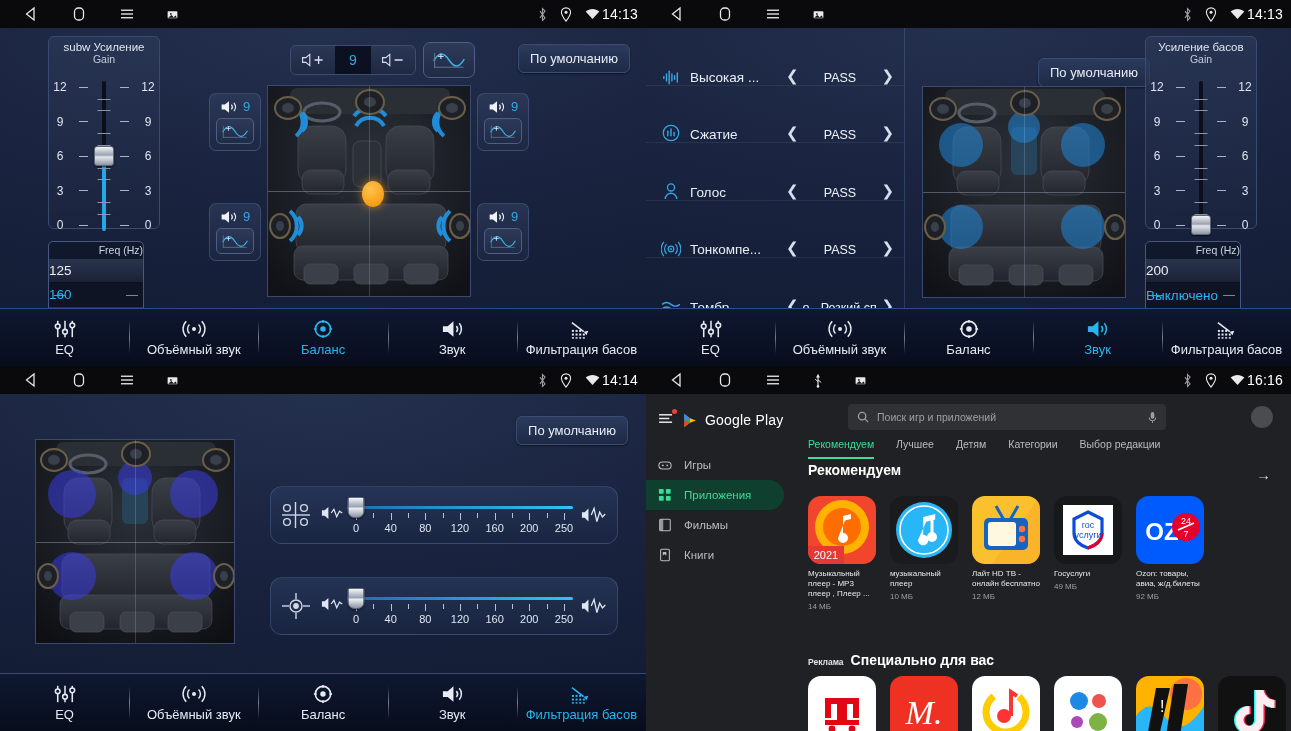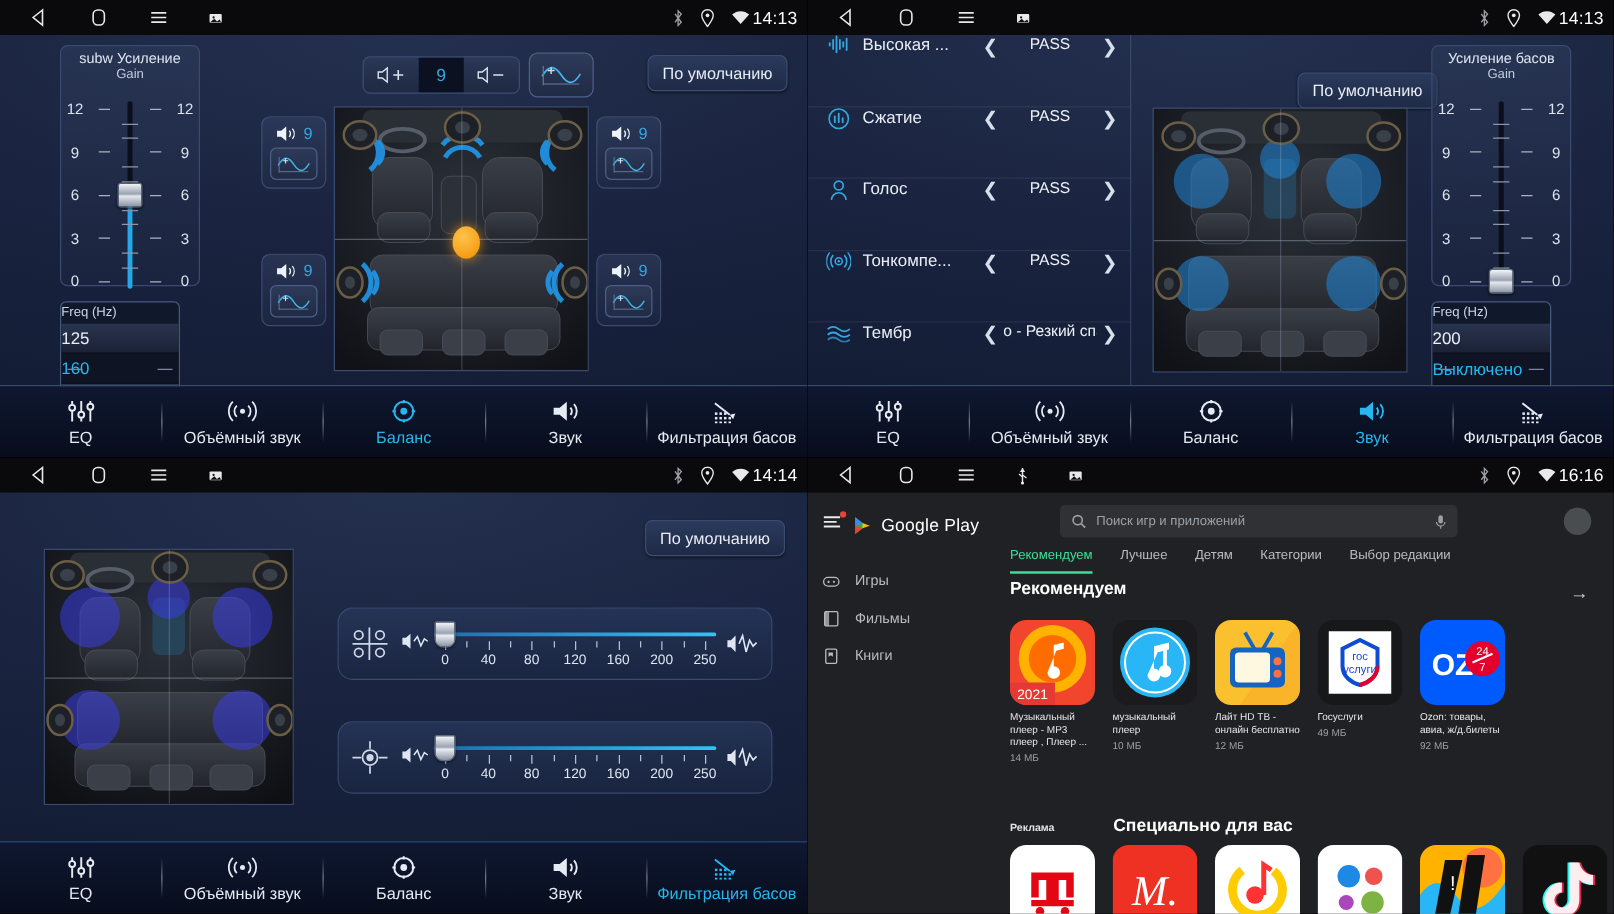--- a/index.html
+++ b/index.html
@@ -45,21 +45,21 @@
   .sl-dash { width:9px; height:1px; background:#aab3c4; }
   .sl-track { position:absolute; left:50%; transform:translateX(-50%); top:4px; bottom:4px; width:4px;
      background:#0b0f1a; border-radius:2px; }
   .sl-fill { position:absolute; left:0; right:0; bottom:0; background:#26a7e8; border-radius:2px; }
   .sl-knob { position:absolute; left:50%; transform:translate(-50%,-50%); width:20px; height:20px;
      border-radius:3px; background:linear-gradient(180deg,#f2f4f7,#9aa3b2 45%,#e4e8ee 55%,#8d95a4);
      border:1px solid #5f6878; box-shadow:0 1px 2px rgba(0,0,0,.6); }
 
   .freqbox { position:absolute; width:96px; border-radius:5px; border:1px solid #47587e;
      background:#10182c; overflow:hidden; }
-  .freq-label { text-align:left; color:#ccd5e4; font-size:10.5px; padding:2px 0 3px; }
+  .freq-label { text-align:right; color:#ccd5e4; font-size:10.5px; padding:2px 0 3px; }
   .freq-cell { font-size:13.5px; padding:4px 0; color:#e9eef7;
      background:linear-gradient(180deg,#2a344d,#1b2236); border-bottom:1px solid #0c1120; }
   .freq-cell.mid { color:#27b6ef; background:#0e1424; position:relative; font-size:13.5px; }
   .freq-cell.mid .dashL, .freq-cell.mid .dashR { position:absolute; top:50%; width:12px; height:1px; background:#7b879c; }
   .freq-cell.mid .dashL { left:5px; } .freq-cell.mid .dashR { right:5px; }
   .freq-cell.last { border-bottom:none; }
 
   .carimg { position:absolute; border:1px solid #3a4a6e; overflow:hidden;
      background:linear-gradient(180deg,#1b1d22,#101216); }
   .seatdiag { position:absolute; inset:0; }
@@ -77,21 +77,21 @@
   .volbar { position:absolute; display:flex; align-items:center; gap:7px; }
   .volgroup { display:flex; align-items:center; border-radius:6px; overflow:hidden; border:1px solid #3c4c72;
      background:linear-gradient(180deg,#2a3756,#1e2942); }
   .volbtn { padding:6px 10px; display:flex; align-items:center; }
   .volnum { background:#0b1120; color:#35a7e0; font-size:14px; padding:6px 14px; }
   .bigeq { width:52px; height:36px; border-radius:7px; border:1px solid #4d5f88;
      background:linear-gradient(180deg,#2d3a58,#202b45); display:flex; align-items:center; justify-content:center; }
 
   
   .listcol { position:absolute; left:0; top:0; bottom:0; width:258px; }
-  .lrow { height:57.5px; display:flex; align-items:flex-start; padding:0 6px 0 12px;
+  .lrow { height:57.5px; display:flex; align-items:flex-end; padding:0 6px 0 12px;
      border-bottom:1px solid rgba(255,255,255,.07); }
   .lrow .licon { width:26px; display:flex; align-items:center; justify-content:center; }
   .lrow .lname { color:#e8edf6; font-size:13.5px; margin-left:6px; width:92px; white-space:nowrap; overflow:hidden; }
   .lrow .larrow { color:#d7dfec; font-size:15px; padding:0 4px; }
   .lrow .lval { flex:1; text-align:center; color:#eef2f8; font-size:12.5px; white-space:nowrap; overflow:hidden; }
   .listdiv { position:absolute; left:258px; top:0; bottom:0; width:1px; background:rgba(120,150,200,.25); }
 
   
   .fbox { position:absolute; border-radius:12px; border:1px solid rgba(95,120,170,.35);
      background:linear-gradient(180deg,rgba(40,56,92,.75),rgba(26,38,66,.75)); display:flex; align-items:center; }
@@ -1190,20 +1190,33 @@
               <span style="display:flex">
                 <svg width="14" height="14" viewBox="0 0 16 16">
                   <rect x="1" y="4.5" width="14" height="8" rx="4" fill="none" stroke="currentColor" stroke-width="1.2"></rect>
                   <line x1="4.5" y1="8.5" x2="6.5" y2="8.5" stroke="currentColor" stroke-width="1.1"></line>
                   <line x1="5.5" y1="7.5" x2="5.5" y2="9.5" stroke="currentColor" stroke-width="1.1"></line>
                   <circle cx="10.5" cy="8.5" r="1" fill="currentColor"></circle>
                 </svg>
               </span>
               <span>Игры</span>
             </div>
+            <div class="gp-navitem active">
+              <span style="display:flex">
+                <svg width="14" height="14" viewBox="0 0 16 16">
+                  <g fill="currentColor">
+                    <rect x="1" y="1" width="5.5" height="5.5" rx="1"></rect>
+                    <rect x="9" y="1" width="5.5" height="5.5" rx="1"></rect>
+                    <rect x="1" y="9" width="5.5" height="5.5" rx="1"></rect>
+                    <rect x="9" y="9" width="5.5" height="5.5" rx="1"></rect>
+                  </g>
+                </svg>
+              </span>
+              <span>Приложения</span>
+            </div>
             <div class="gp-navitem">
               <span style="display:flex">
                 <svg width="14" height="14" viewBox="0 0 16 16">
                   <rect x="2" y="1.5" width="12" height="13" rx="1.2" fill="none" stroke="currentColor" stroke-width="1.2"></rect>
                   <rect x="2" y="1.5" width="4" height="13" fill="currentColor" opacity=".75"></rect>
                 </svg>
               </span>
               <span>Фильмы</span>
             </div>
             <div class="gp-navitem">
@@ -1304,21 +1317,21 @@
                   <circle cx="50" cy="31" r="14" fill="#e4002b"></circle>
                   <text x="50" y="28" font-size="9" fill="#fff" text-anchor="middle" font-family="Liberation Sans">24</text>
                   <line x1="42" y1="34" x2="58" y2="27" stroke="#fff" stroke-width="1.6"></line>
                   <text x="50" y="41" font-size="9" fill="#fff" text-anchor="middle" font-family="Liberation Sans">7</text>
                 </svg></div>
               <div class="gp-name">Ozon: товары, авиа, ж/д.билеты</div>
               <div class="gp-size">92 МБ</div>
             </div>
           </div>
 
-        <div class="gp-sec sec2head" style="top:258px;gap:40px;">
+        <div class="gp-sec sec2head" style="top:258px;">
           <span class="adlab">Реклама</span>
           <h3>Специально для вас</h3>
         </div>
 
         <div class="gp-row" id="row2" style="top:282px;">
             <div class="gp-card">
               <div class="gp-icon"><svg viewBox="0 0 68 68" width="68" height="68">
                   <rect width="68" height="68" fill="#fff"></rect>
                   <path d="M17 22 h34 v20 h-6 v-14 h-22 v14 h-6 z" fill="#e30613"></path>
                   <path d="M29 28 h10 v20 h-10 z" fill="#e30613"></path>

